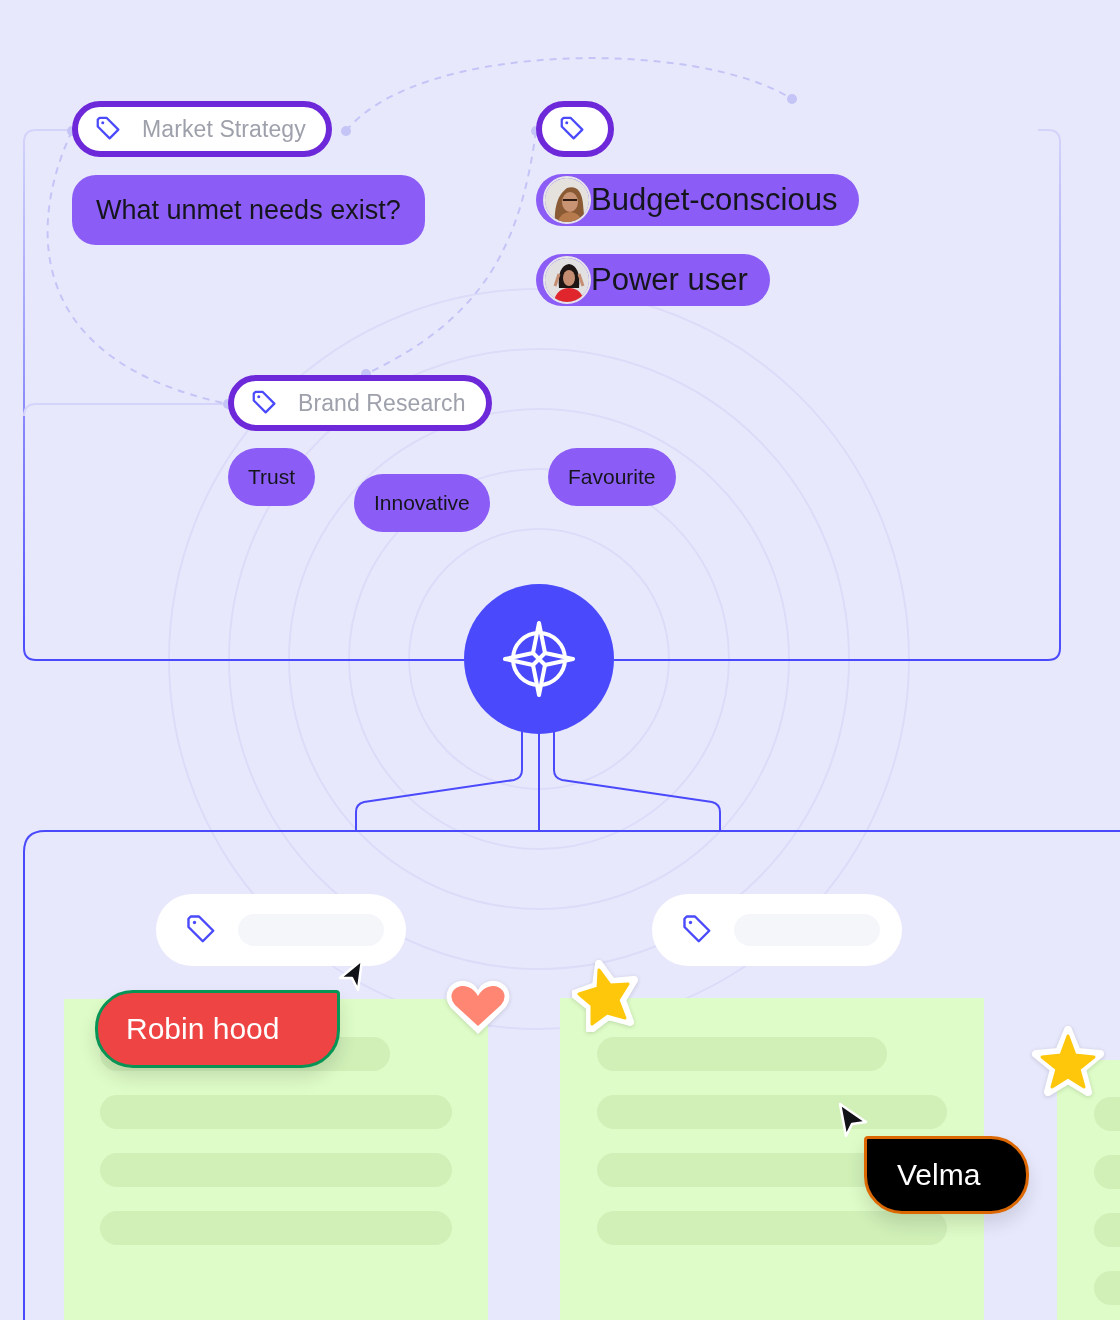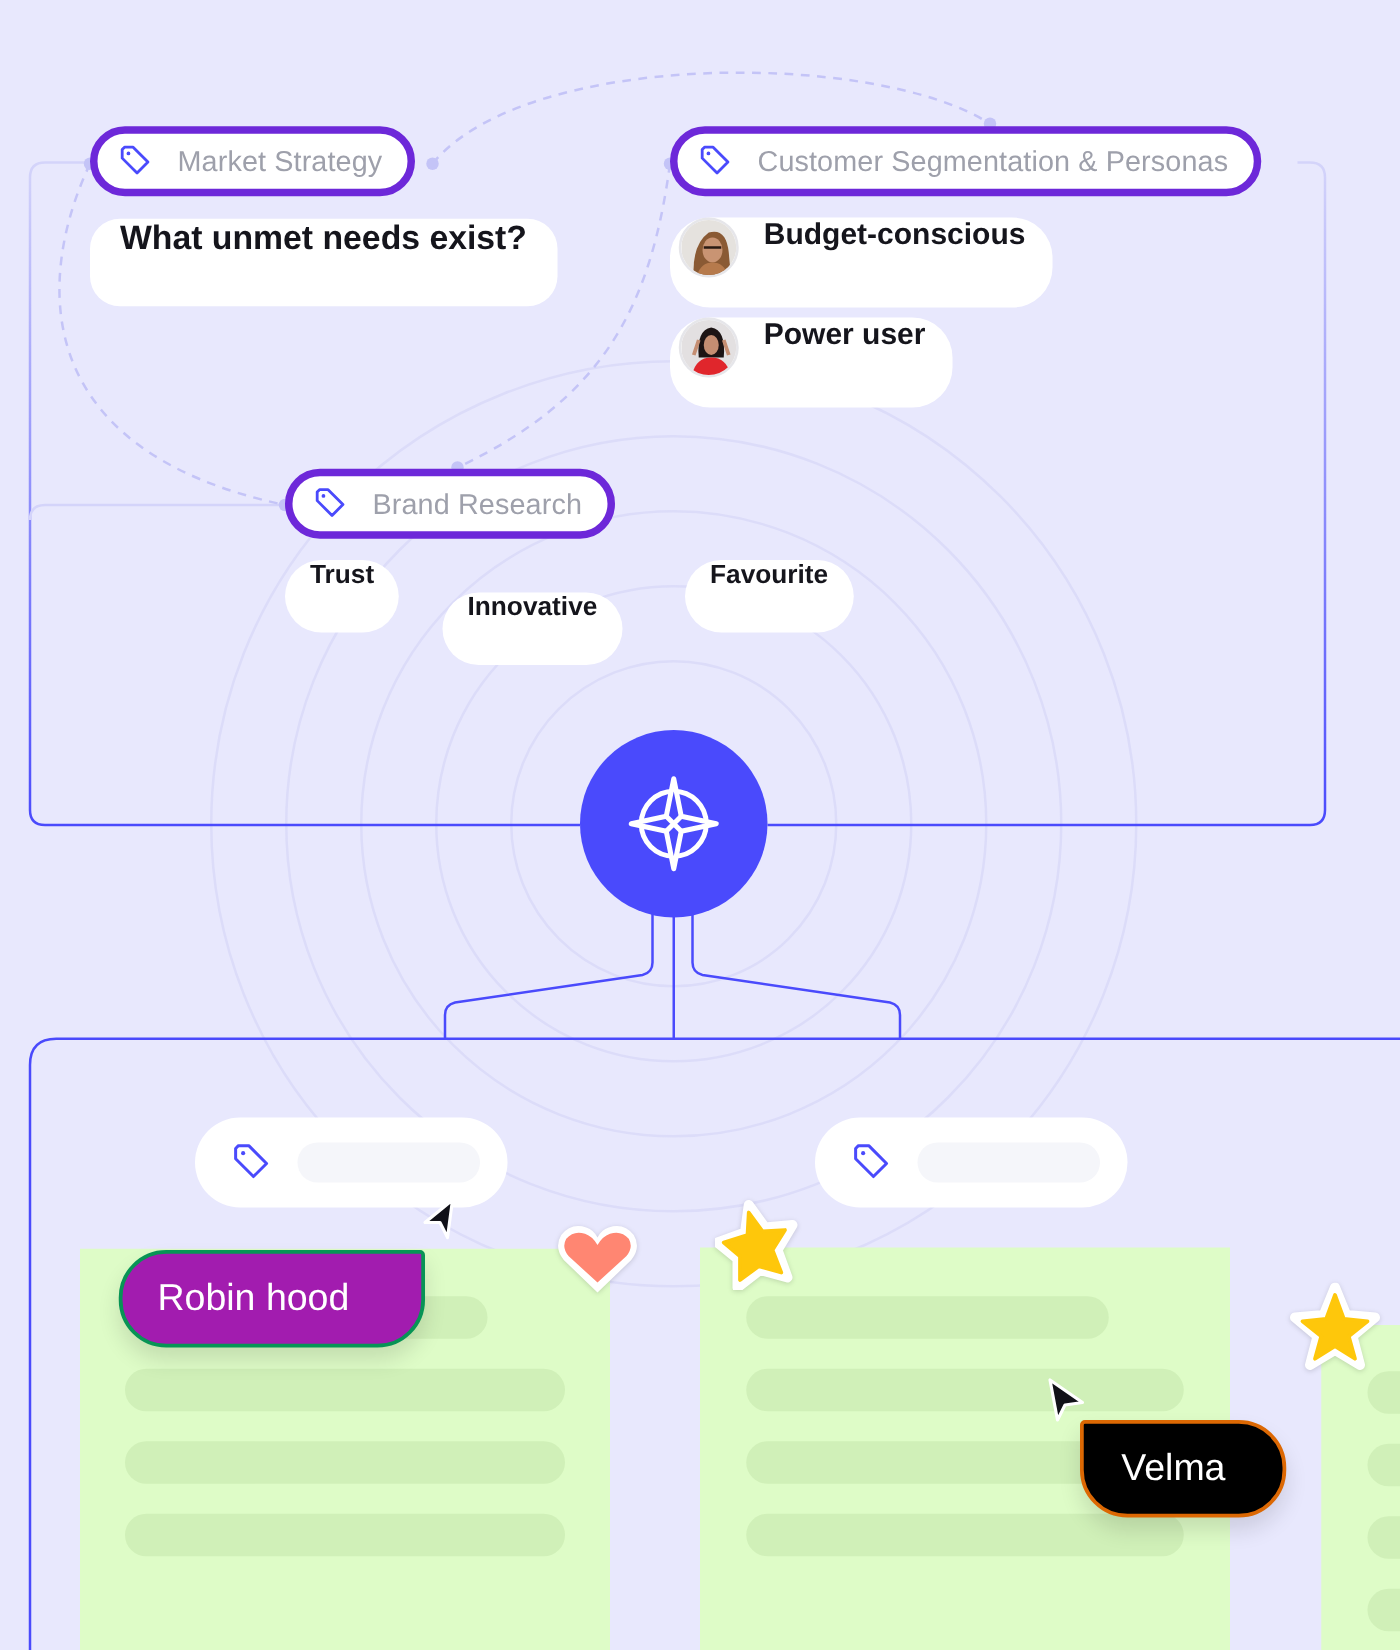--- a/index.html
+++ b/index.html
@@ -25,32 +25,31 @@
     .tag-pill .label {
       font-size: 23px;
       color: #9ea0ab;
       white-space: nowrap;
       letter-spacing: 0.1px;
     }
     .tag-icon { width: 30px; height: 30px; flex: none; display: block; }
 
     .chip {
       position: absolute;
-      background: #ffffff;
+      background: #8b5cf6;
       border-radius: 30px;
-      display: flex; align-items: flex-start;
+      display: flex; align-items: center;
       color: #15151c;
       white-space: nowrap;
-      font-weight: bold;
     }
     .chip.question {
       height: 70px; padding: 0 24px; font-size: 27px; border-radius: 24px;
     }
     .chip.persona {
-      height: 72px; padding: 0 22px 0 7px; font-size: 24px; gap: 20px; border-radius: 32px;
+      height: 52px; padding: 0 22px 0 7px; font-size: 31px; gap: 0; border-radius: 32px;
     }
     .chip.brand {
       height: 58px; padding: 0 20px; font-size: 21px; border-radius: 29px;
     }
     .avatar {
       width: 48px; height: 48px; border-radius: 50%;
       border: 2px solid #e6e6ea;
       overflow: hidden; position: relative; flex: none;
     }
 
@@ -78,24 +77,23 @@
     }
 
     .cursor-label {
       position: absolute;
       color: #ffffff; font-size: 30px;
       display: flex; align-items: center;
       box-shadow: 0 10px 18px rgba(0,0,0,0.12);
     }
     .robin {
       left: 95px; top: 990px; width: 245px; height: 78px;
-      background: #a21caf; border: 3px solid #079455;
+      background: #ef4444; border: 3px solid #079455;
       border-radius: 38px 4px 38px 38px;
       padding-left: 28px;
-      margin-top: 10px;
     }
     .velma {
       left: 864px; top: 1136px; width: 165px; height: 78px;
       background: #000000; border: 3px solid #dc6803;
       border-radius: 4px 38px 38px 38px;
       padding-left: 30px;
     }
     .sticker { position: absolute; filter: drop-shadow(0 1px 2px rgba(0,0,0,0.15)); }
   </style>
 </head>
@@ -148,21 +146,20 @@
     <circle cx="7" cy="7" r="1.2" fill="#4a4afc"></circle>
   </svg>
   <span class="label">Market Strategy</span>
 </div>
 
 <div class="tag-pill" style="left:536px; top:101px;">
   <svg class="tag-icon" viewBox="0 0 24 24">
     <path d="M3 4.5 L3 10 L12.5 19.5 L19.5 12.5 L10 3 L4.5 3 Z" fill="none" stroke="#4a4afc" stroke-width="1.8" stroke-linejoin="round"></path>
     <circle cx="7" cy="7" r="1.2" fill="#4a4afc"></circle>
   </svg>
-  <span class="label">Customer Segmentation &amp; Personas</span>
 </div>
 
 <div class="tag-pill" style="left:228px; top:375px;">
   <svg class="tag-icon" viewBox="0 0 24 24">
     <path d="M3 4.5 L3 10 L12.5 19.5 L19.5 12.5 L10 3 L4.5 3 Z" fill="none" stroke="#4a4afc" stroke-width="1.8" stroke-linejoin="round"></path>
     <circle cx="7" cy="7" r="1.2" fill="#4a4afc"></circle>
   </svg>
   <span class="label">Brand Research</span>
 </div>
 

